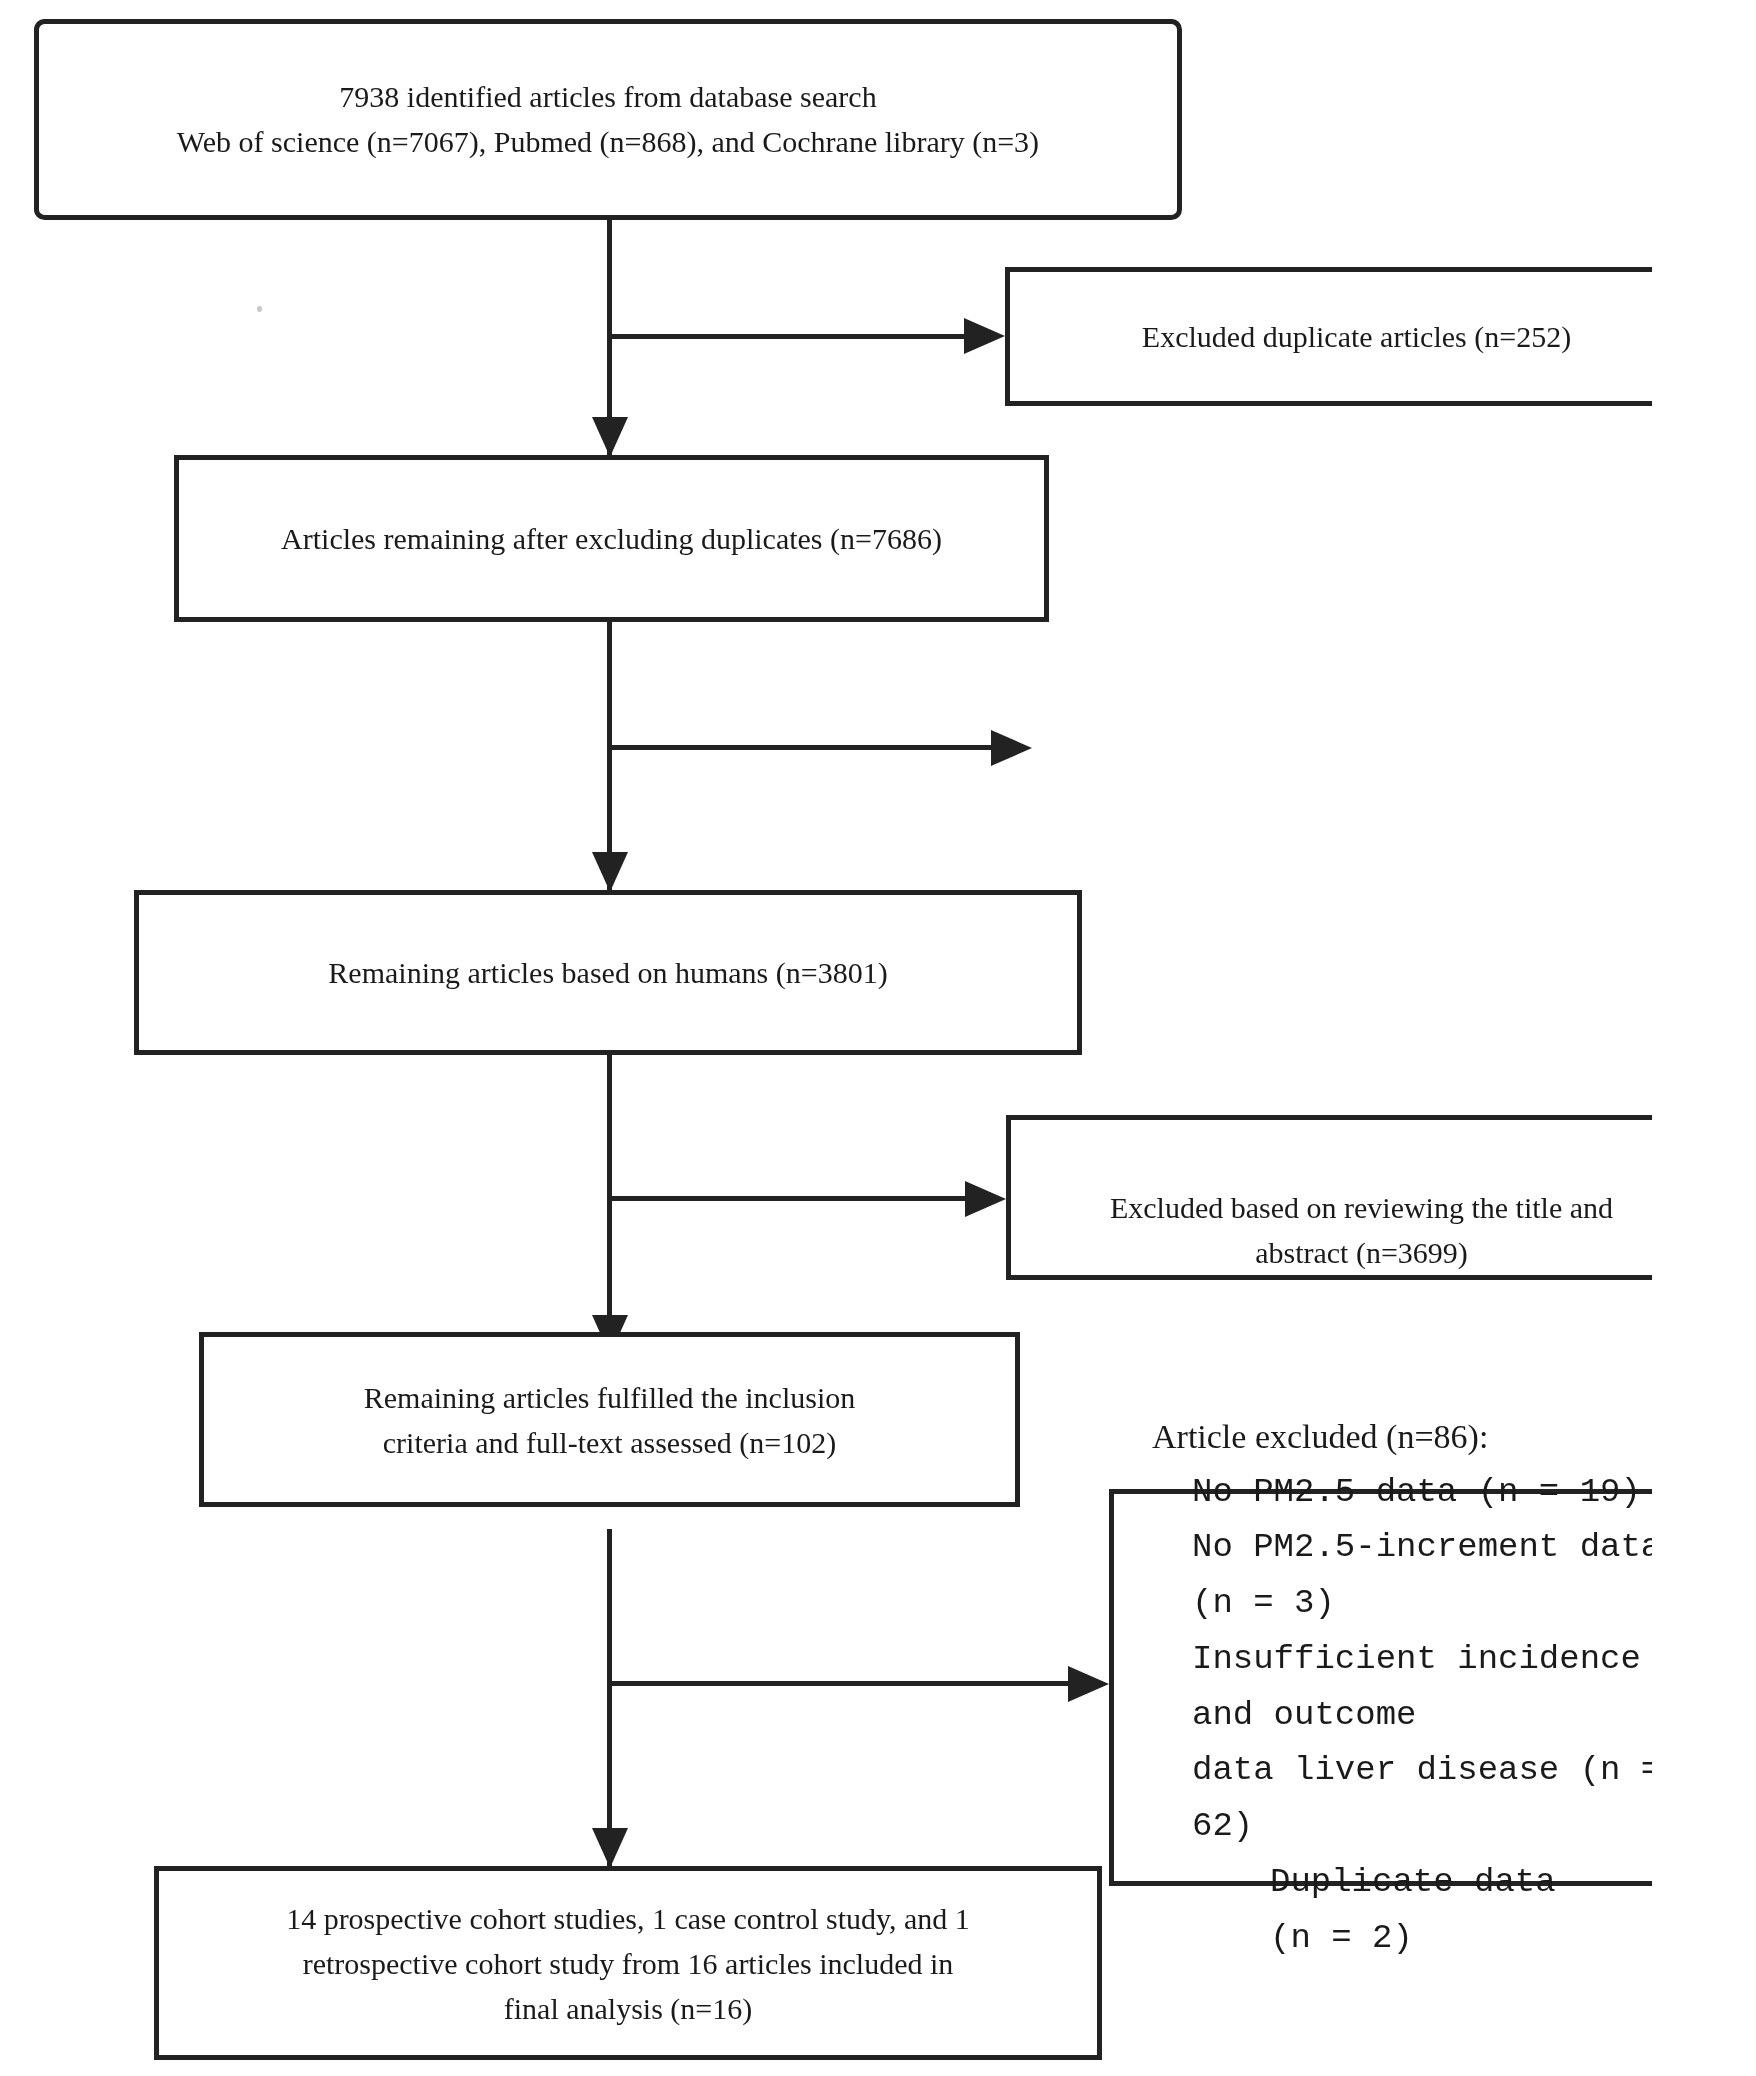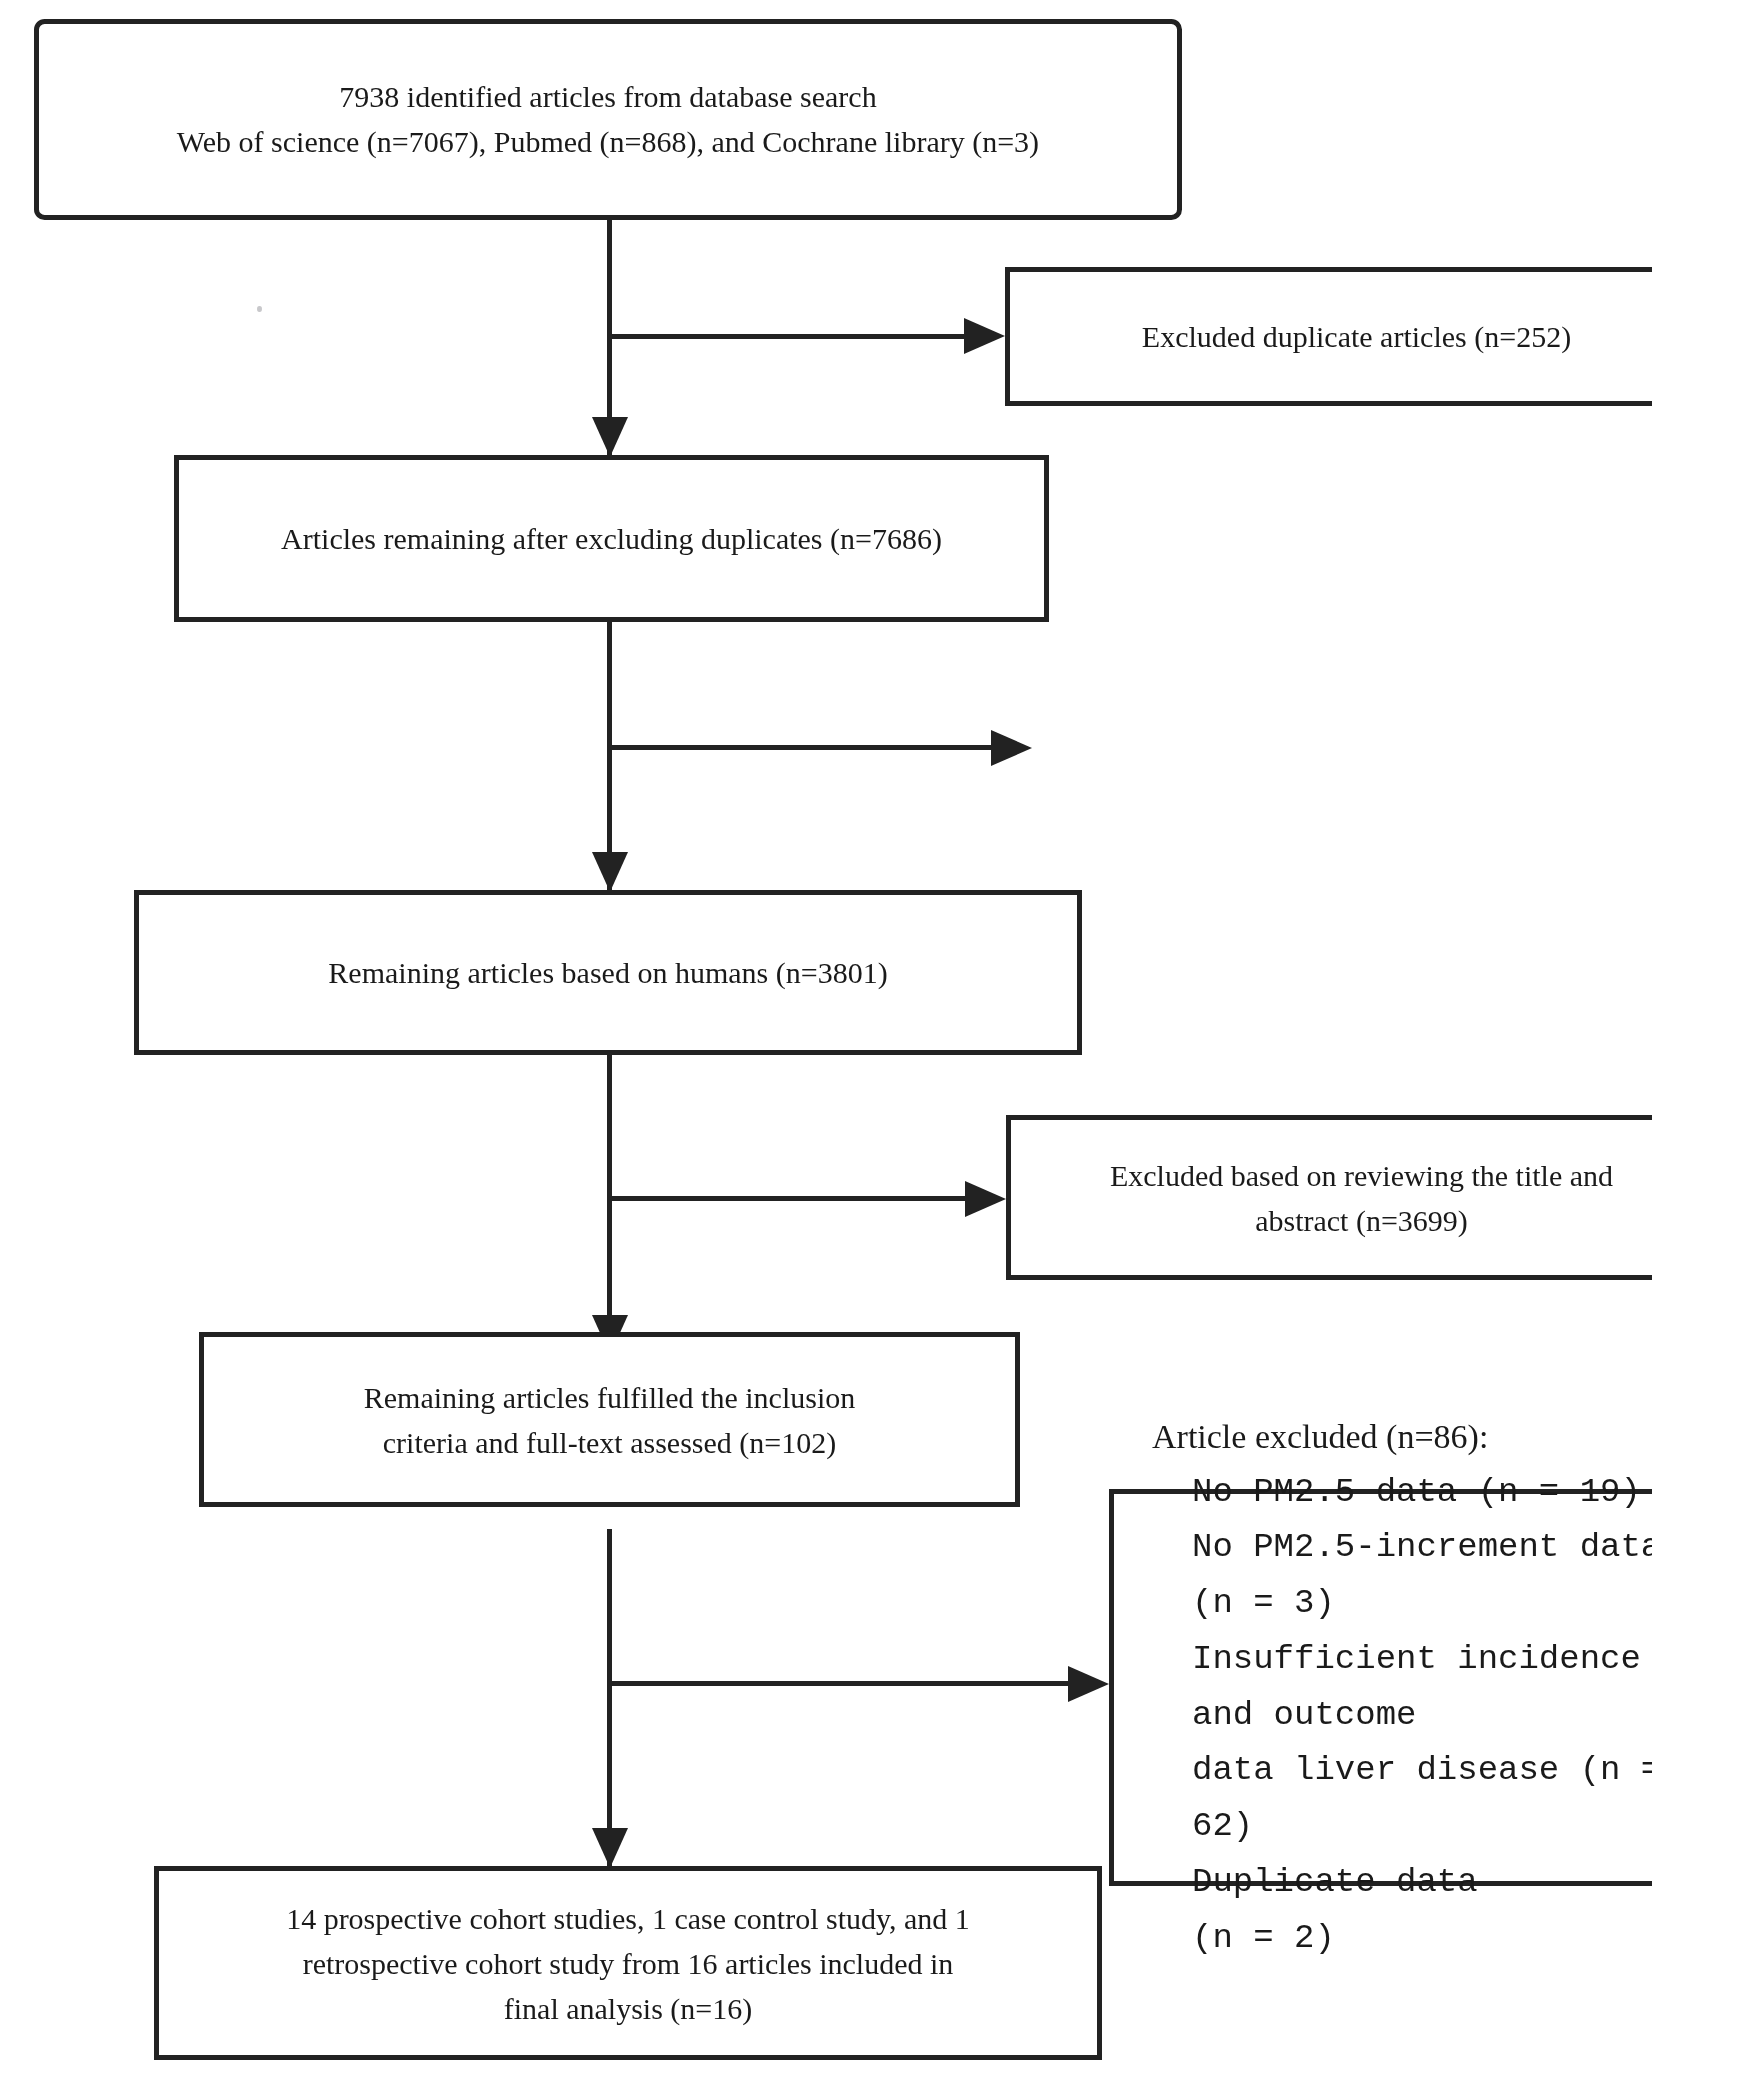--- a/index.html
+++ b/index.html
@@ -34,40 +34,40 @@
     padding:0 16px;
     font-size:30px;
     line-height:1.5;
   }
   
   #box-identified         {left:34px;   top:18.5px;   width:1148px; height:201px; border-radius:10.6px;}
   #box-excl-duplicates    {left:1005px; top:267px;  width:703px; height:139px;}
   #box-after-duplicates   {left:174px;  top:455px;  width:875px; height:167px;}
   #box-excl-animal        {left:1032px; top:660px;  width:682px; height:177px;}
   #box-humans             {left:134px;  top:890px; width:948px; height:165px;}
-  #box-excl-title-abstract{left:1006px; top:1115px; width:711px; height:165px;}
+  #box-excl-title-abstract{left:1006px; top:1115px; width:711px; height:165px;align-items:flex-end;}
   #box-fulltext           {left:199px;  top:1297px; width:821px; height:175px;margin-top:35px;}
   #box-excl-fulltext      {left:1109px; top:1489px; width:627px;  height:397px;}
   #box-final              {left:154px;  top:1866px; width:948px; height:194px;}
 
   
   .excl-content{
     width:100%;
     text-align:left;
     font-size:34px;
     line-height:1.64;
     padding:0 12px 0 38px;
   }
   .excl-item{
     padding-left:40px;
     white-space:pre-line;
     font-family:Liberation Mono, monospace;
   }
   .dup-row{display:flex;align-items:baseline;flex-direction:column;}
-  .dup-count{}
+  .dup-count{margin-left:78px;}
 
   
   .vline{position:absolute;width:5.3px;background:var(--line);}
   .hline{position:absolute;height:5.3px;background:var(--line);}
   .arrow-down{
     position:absolute;width:0;height:0;
     border-left:18px solid transparent;
     border-right:18px solid transparent;
     border-top:40px solid var(--line);
   }

